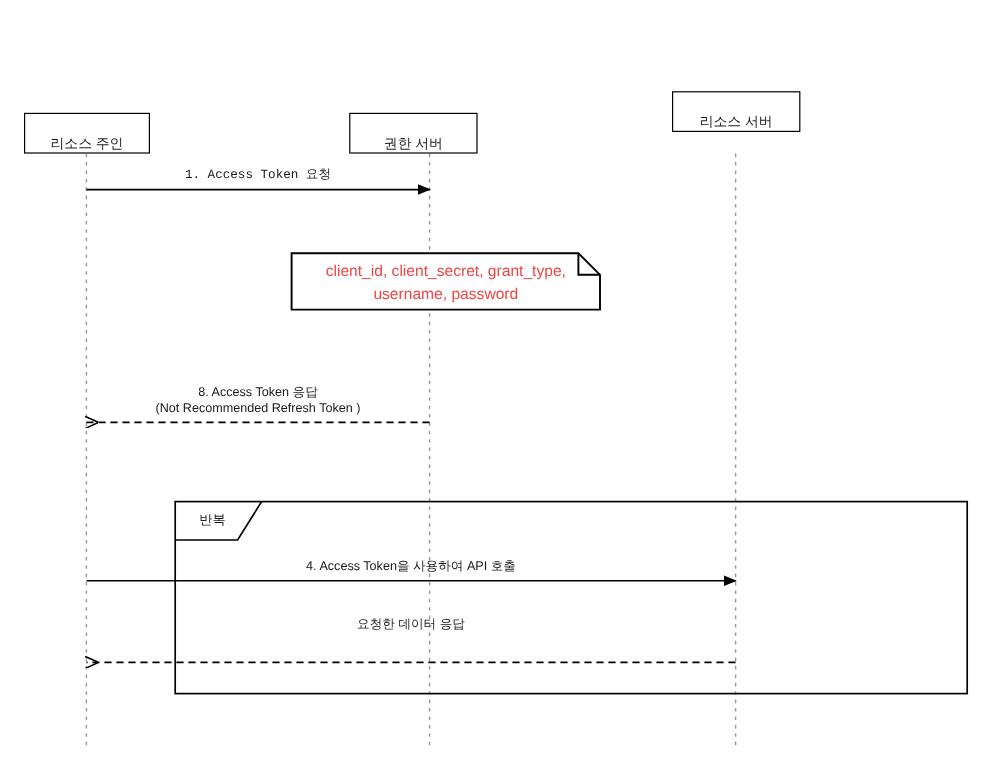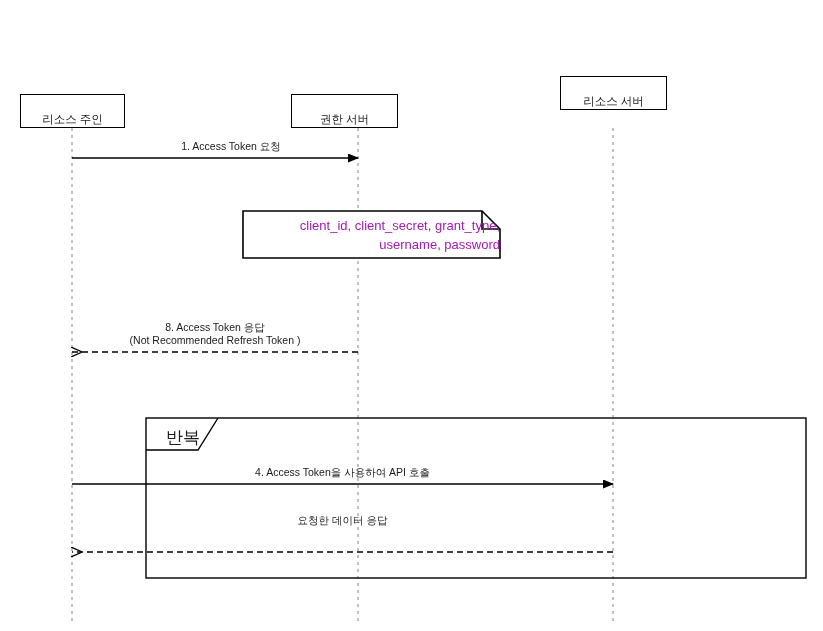--- a/index.html
+++ b/index.html
@@ -55,28 +55,28 @@
     position: absolute;
     text-align: center;
     font-size: 10.5px;
     line-height: 13px;
     color: #1a1a1a;
     white-space: pre-line;
     background: transparent;
   }
   .note-text {
     position: absolute;
-    text-align: right;
+    text-align: center;
     font-size: 13px;
     line-height: 19px;
-    color: #a21caf;
+    color: #ef4444;
   }
   .frag-label {
     position: absolute;
-    font-size: 17px;
+    font-size: 11px;
     color: #1a1a1a;
   }
 </style>
 </head>
 <body>
 
 <div id="diagram-root">
 
 
   <svg class="canvas" viewBox="0 0 823 631" xmlns="http://www.w3.org/2000/svg">
@@ -113,21 +113,21 @@
       <div class="lifeline-head" style="left: 20px; top: 94px; width: 105px; height: 34px;">
         <span>리소스 주인</span>
       </div>
       <div class="lifeline-head" style="left: 291px; top: 94px; width: 107px; height: 34px;">
         <span>권한 서버</span>
       </div>
       <div class="lifeline-head" style="left: 560px; top: 76px; width: 107px; height: 34px;">
         <span>리소스 서버</span>
       </div>
       <div class="frag-label" style="left: 166px; top: 426px;">반복</div>
-      <div class="msg-label" style="left: 88px; width: 286px; top: 140px;">1. Access Token 요청</div>
+      <div class="msg-label" style="left: 72px; width: 286px; top: 140px; font-family: Liberation Mono, monospace;">1. Access Token 요청</div>
       <div class="msg-label" style="left: 72px; width: 286px; top: 321px;">8. Access Token 응답
 (Not Recommended Refresh Token )</div>
       <div class="msg-label" style="left: 72px; width: 541px; top: 466px; text-align: center;">4. Access Token을 사용하여 API 호출</div>
       <div class="msg-label" style="left: 72px; width: 541px; top: 514px;">요청한 데이터 응답</div>
       <div class="note-text" style="left: 243px; top: 216px; width: 257px; white-space: pre-line;">client_id, client_secret, grant_type,
 username, password</div>
     </div>
 </div>
 
 </body></html>

